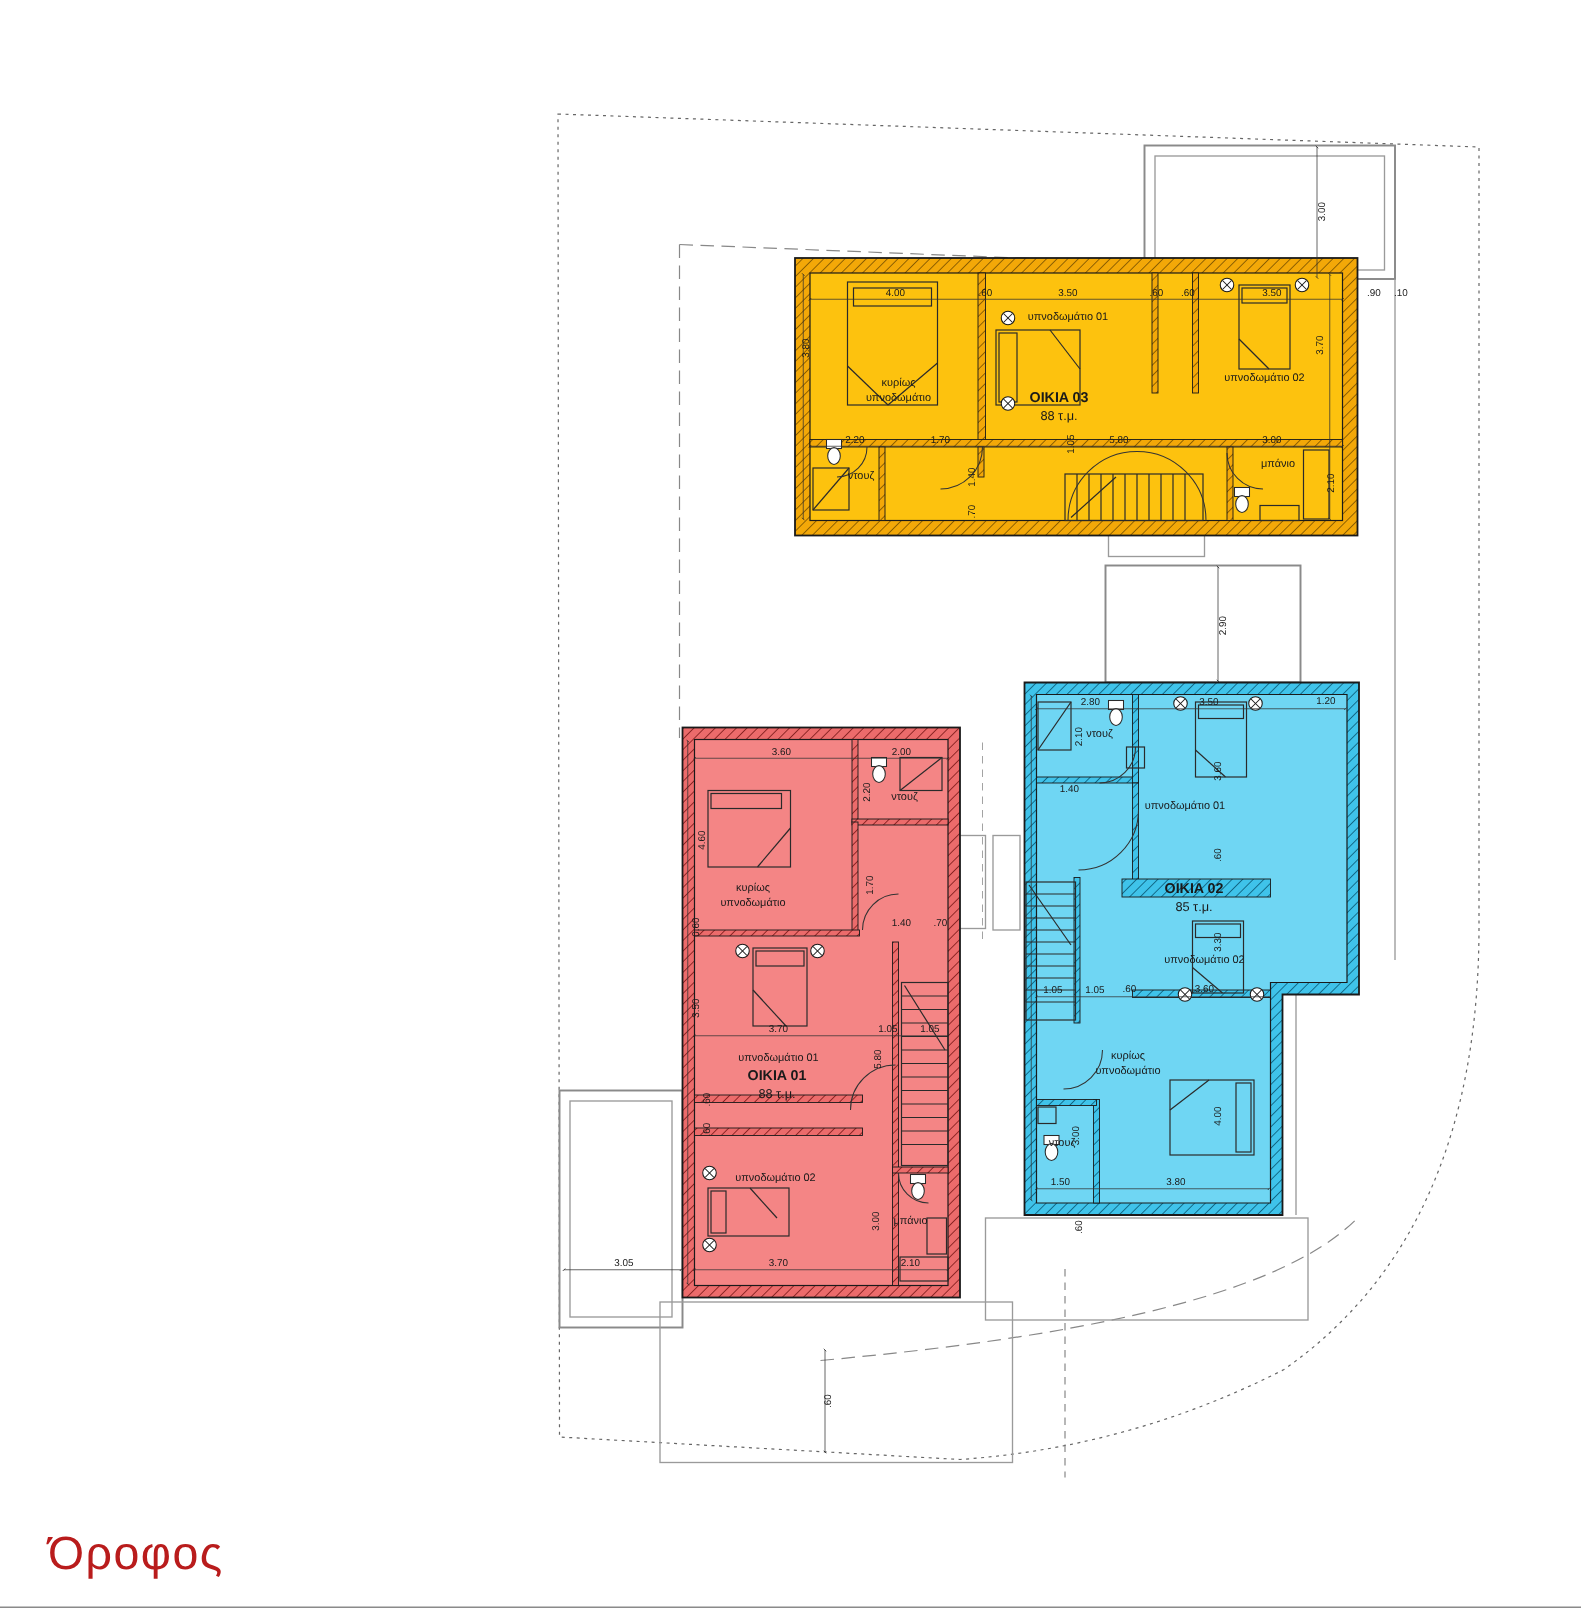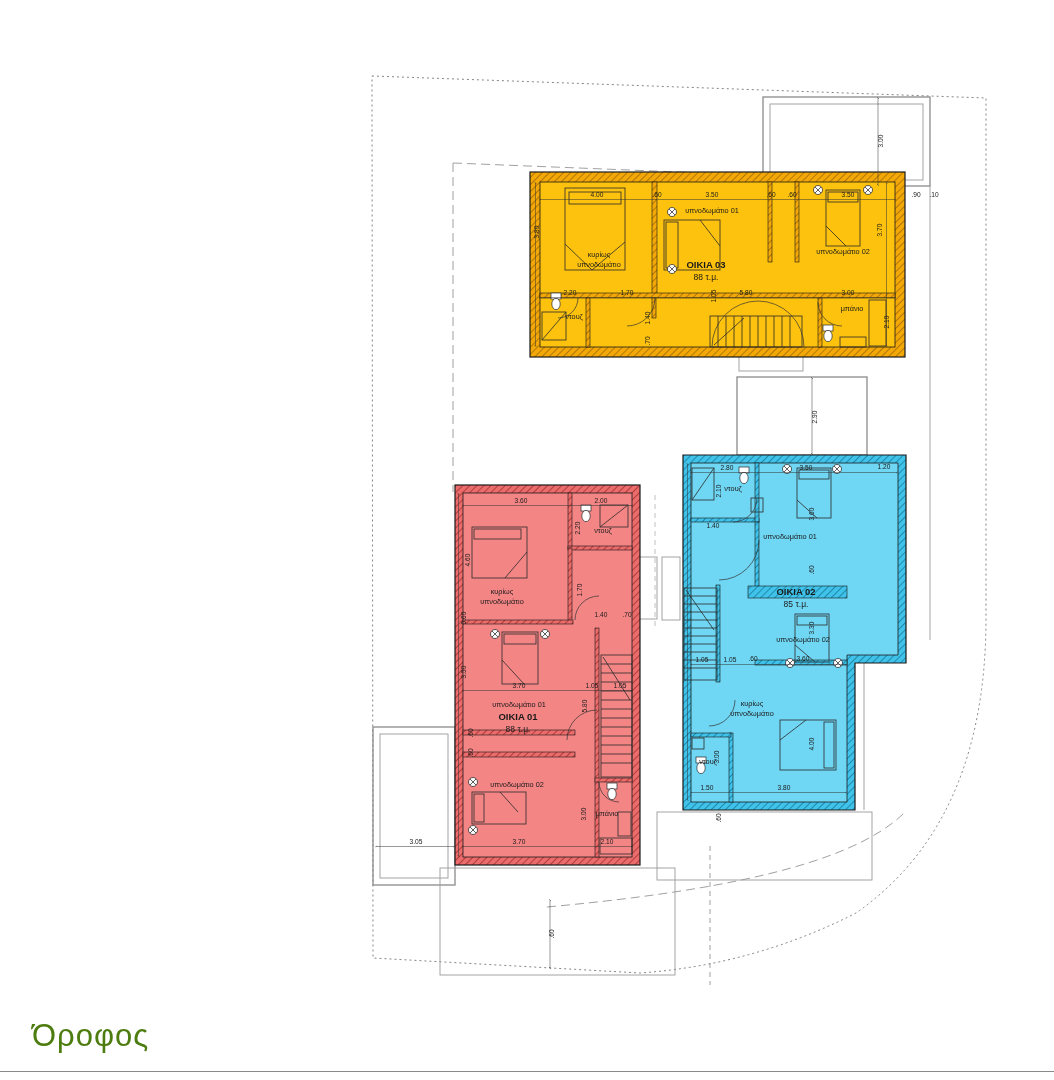--- a/index.html
+++ b/index.html
@@ -1,19 +1,19 @@
 <!DOCTYPE html>
 <html><head>
 <meta charset="utf-8">
 <style>
   html,body{margin:0;padding:0;background:#fff;}
   .canvas{position:relative;width:1054px;height:1080px;background:#fff;overflow:hidden;
           font-family:"Liberation Sans",sans-serif;}
   .canvas svg{position:absolute;left:0;top:0;}
-  .plan-title{position:absolute;left:32px;top:1018px;font-size:31px;color:#4d7c0f;letter-spacing:1px;}
+  .plan-title{position:absolute;left:32px;top:1018px;font-size:31px;color:#b91c1c;letter-spacing:1px;}
   .bottom-rule{position:absolute;left:0;top:1071px;width:1054px;border-top:1.6px solid #8a8a8a;}
   text{font-family:"Liberation Sans",sans-serif;fill:#1a1a1a;}
   .dim{font-size:6.6px;}
   .room{font-size:7.3px;}
   .unitname{font-size:9.5px;font-weight:600;}
   .unitarea{font-size:8.5px;}
   .wall{stroke:#1a1a1a;stroke-width:.6;}
   .furn{fill:none;stroke:#2a2a2a;stroke-width:.8;}
   .arc{fill:none;stroke:#333;stroke-width:.7;}
   .dimline{stroke:#333;stroke-width:.5;}

